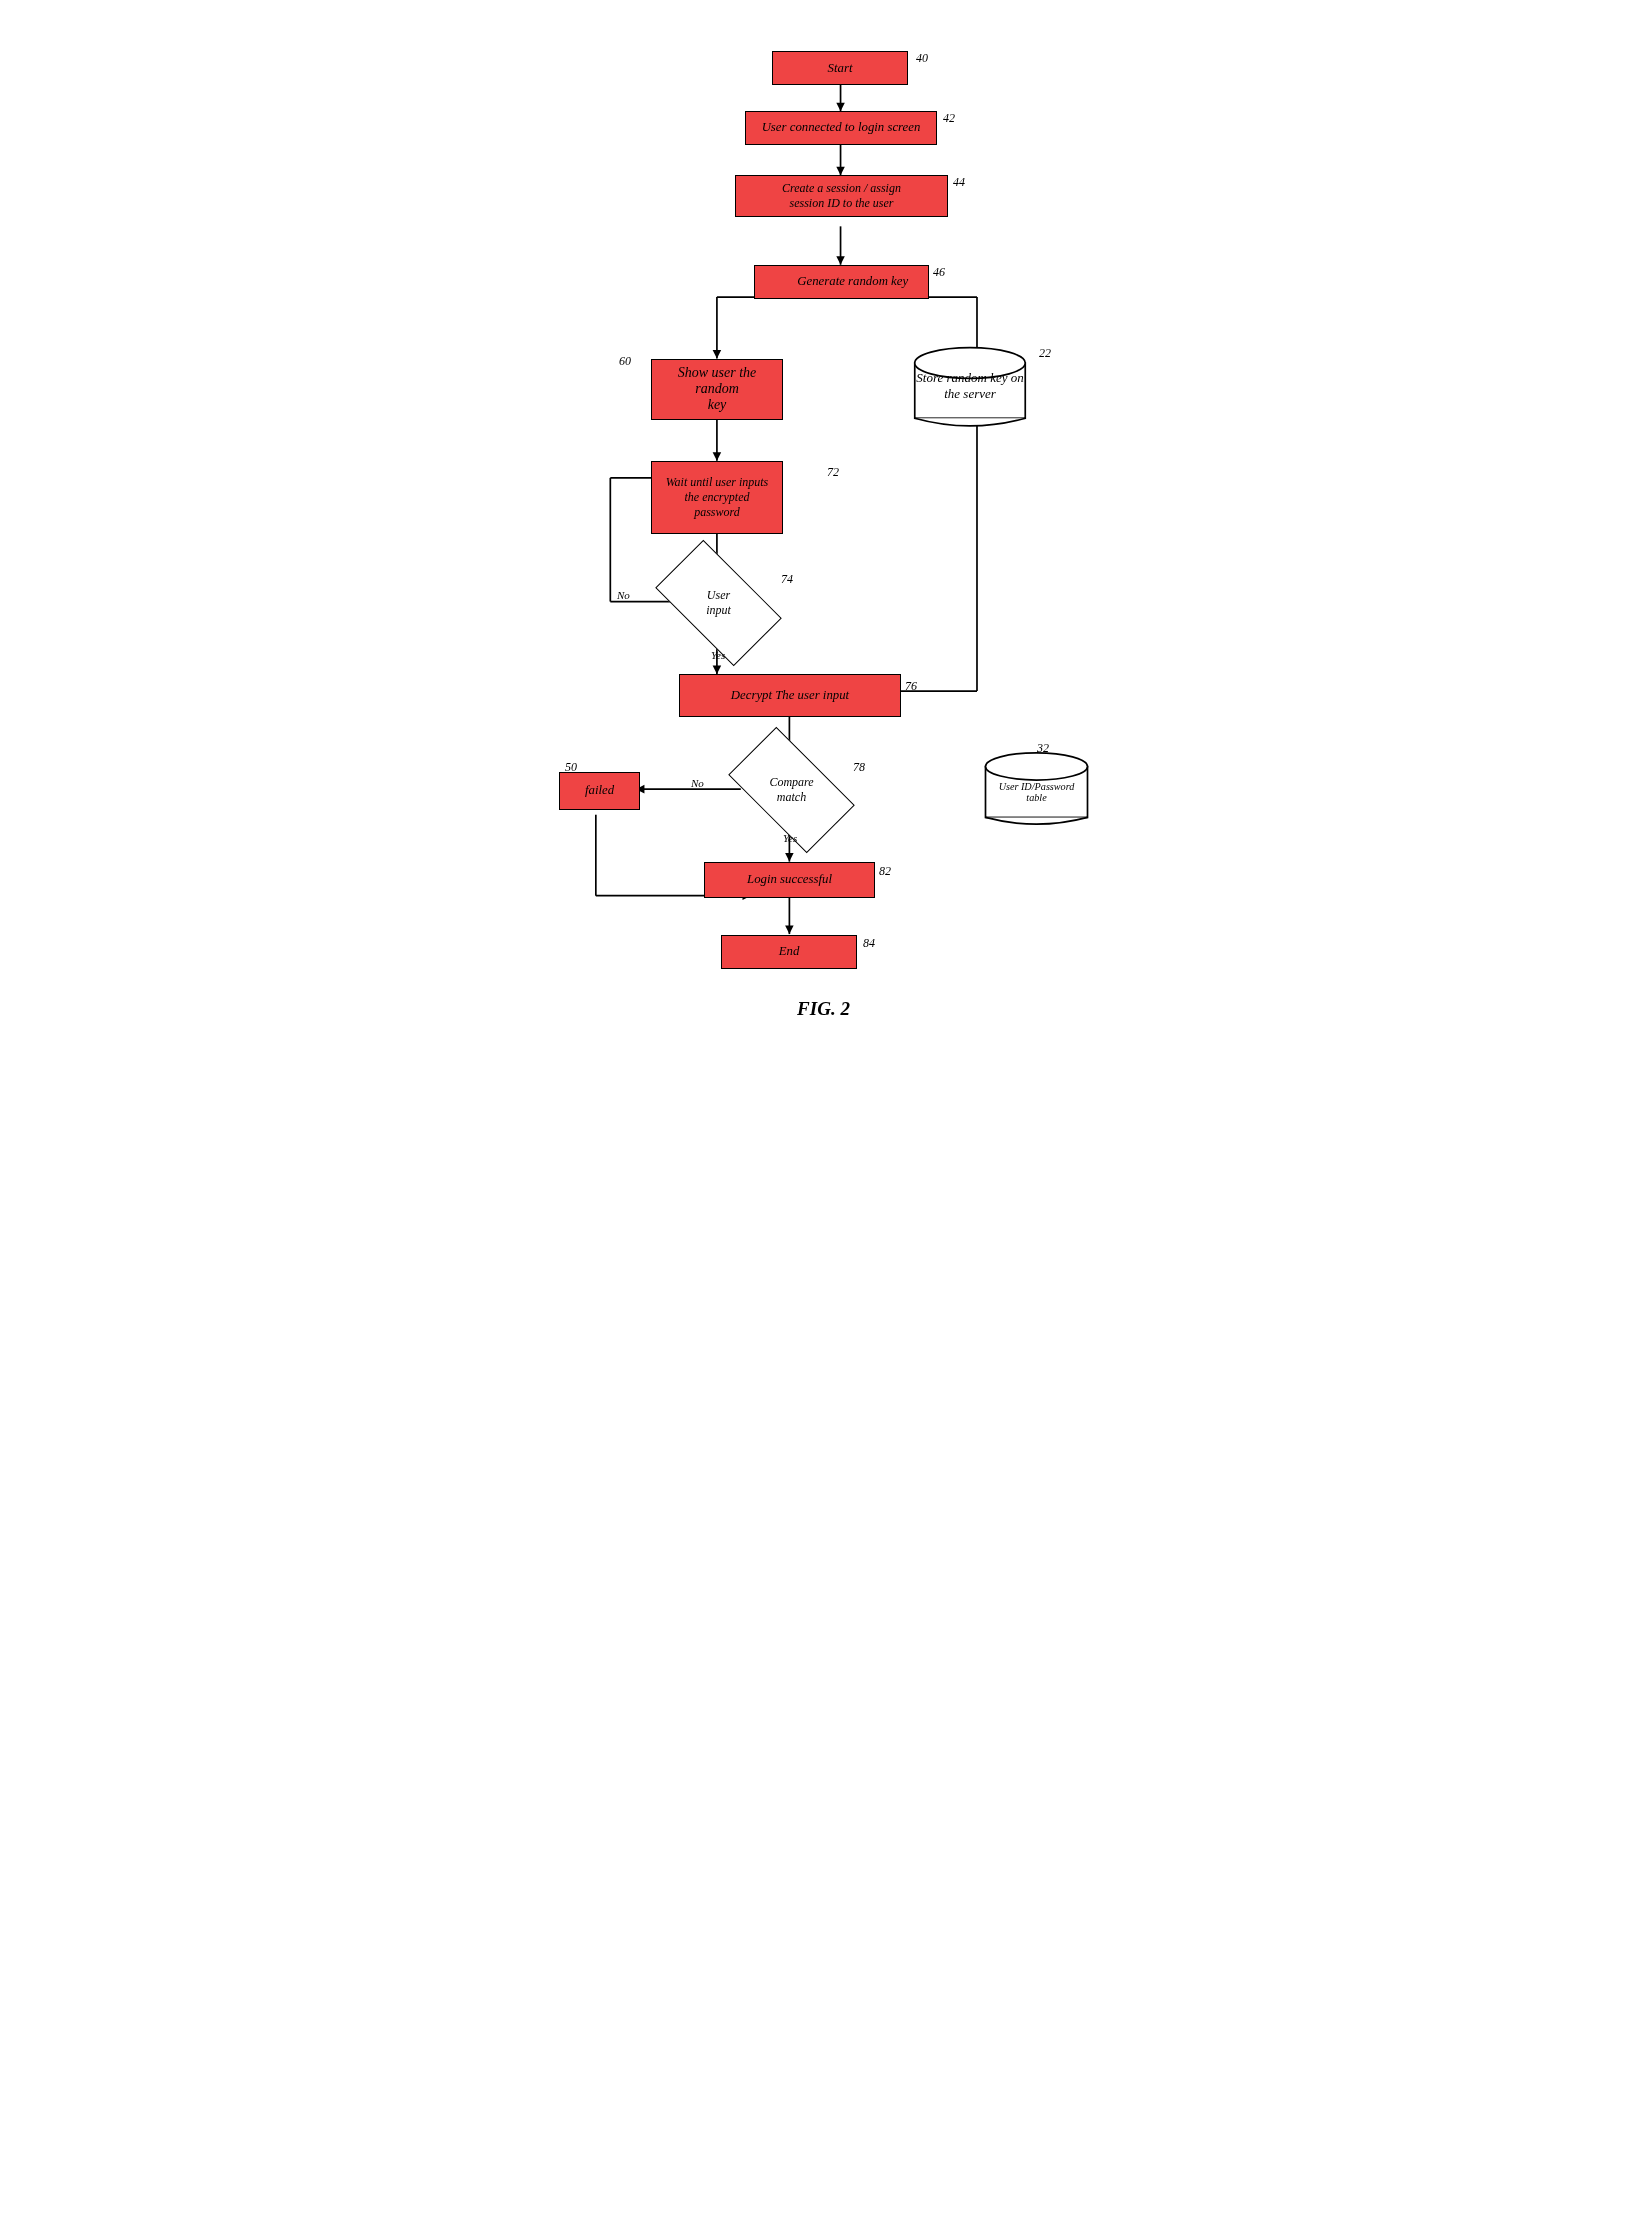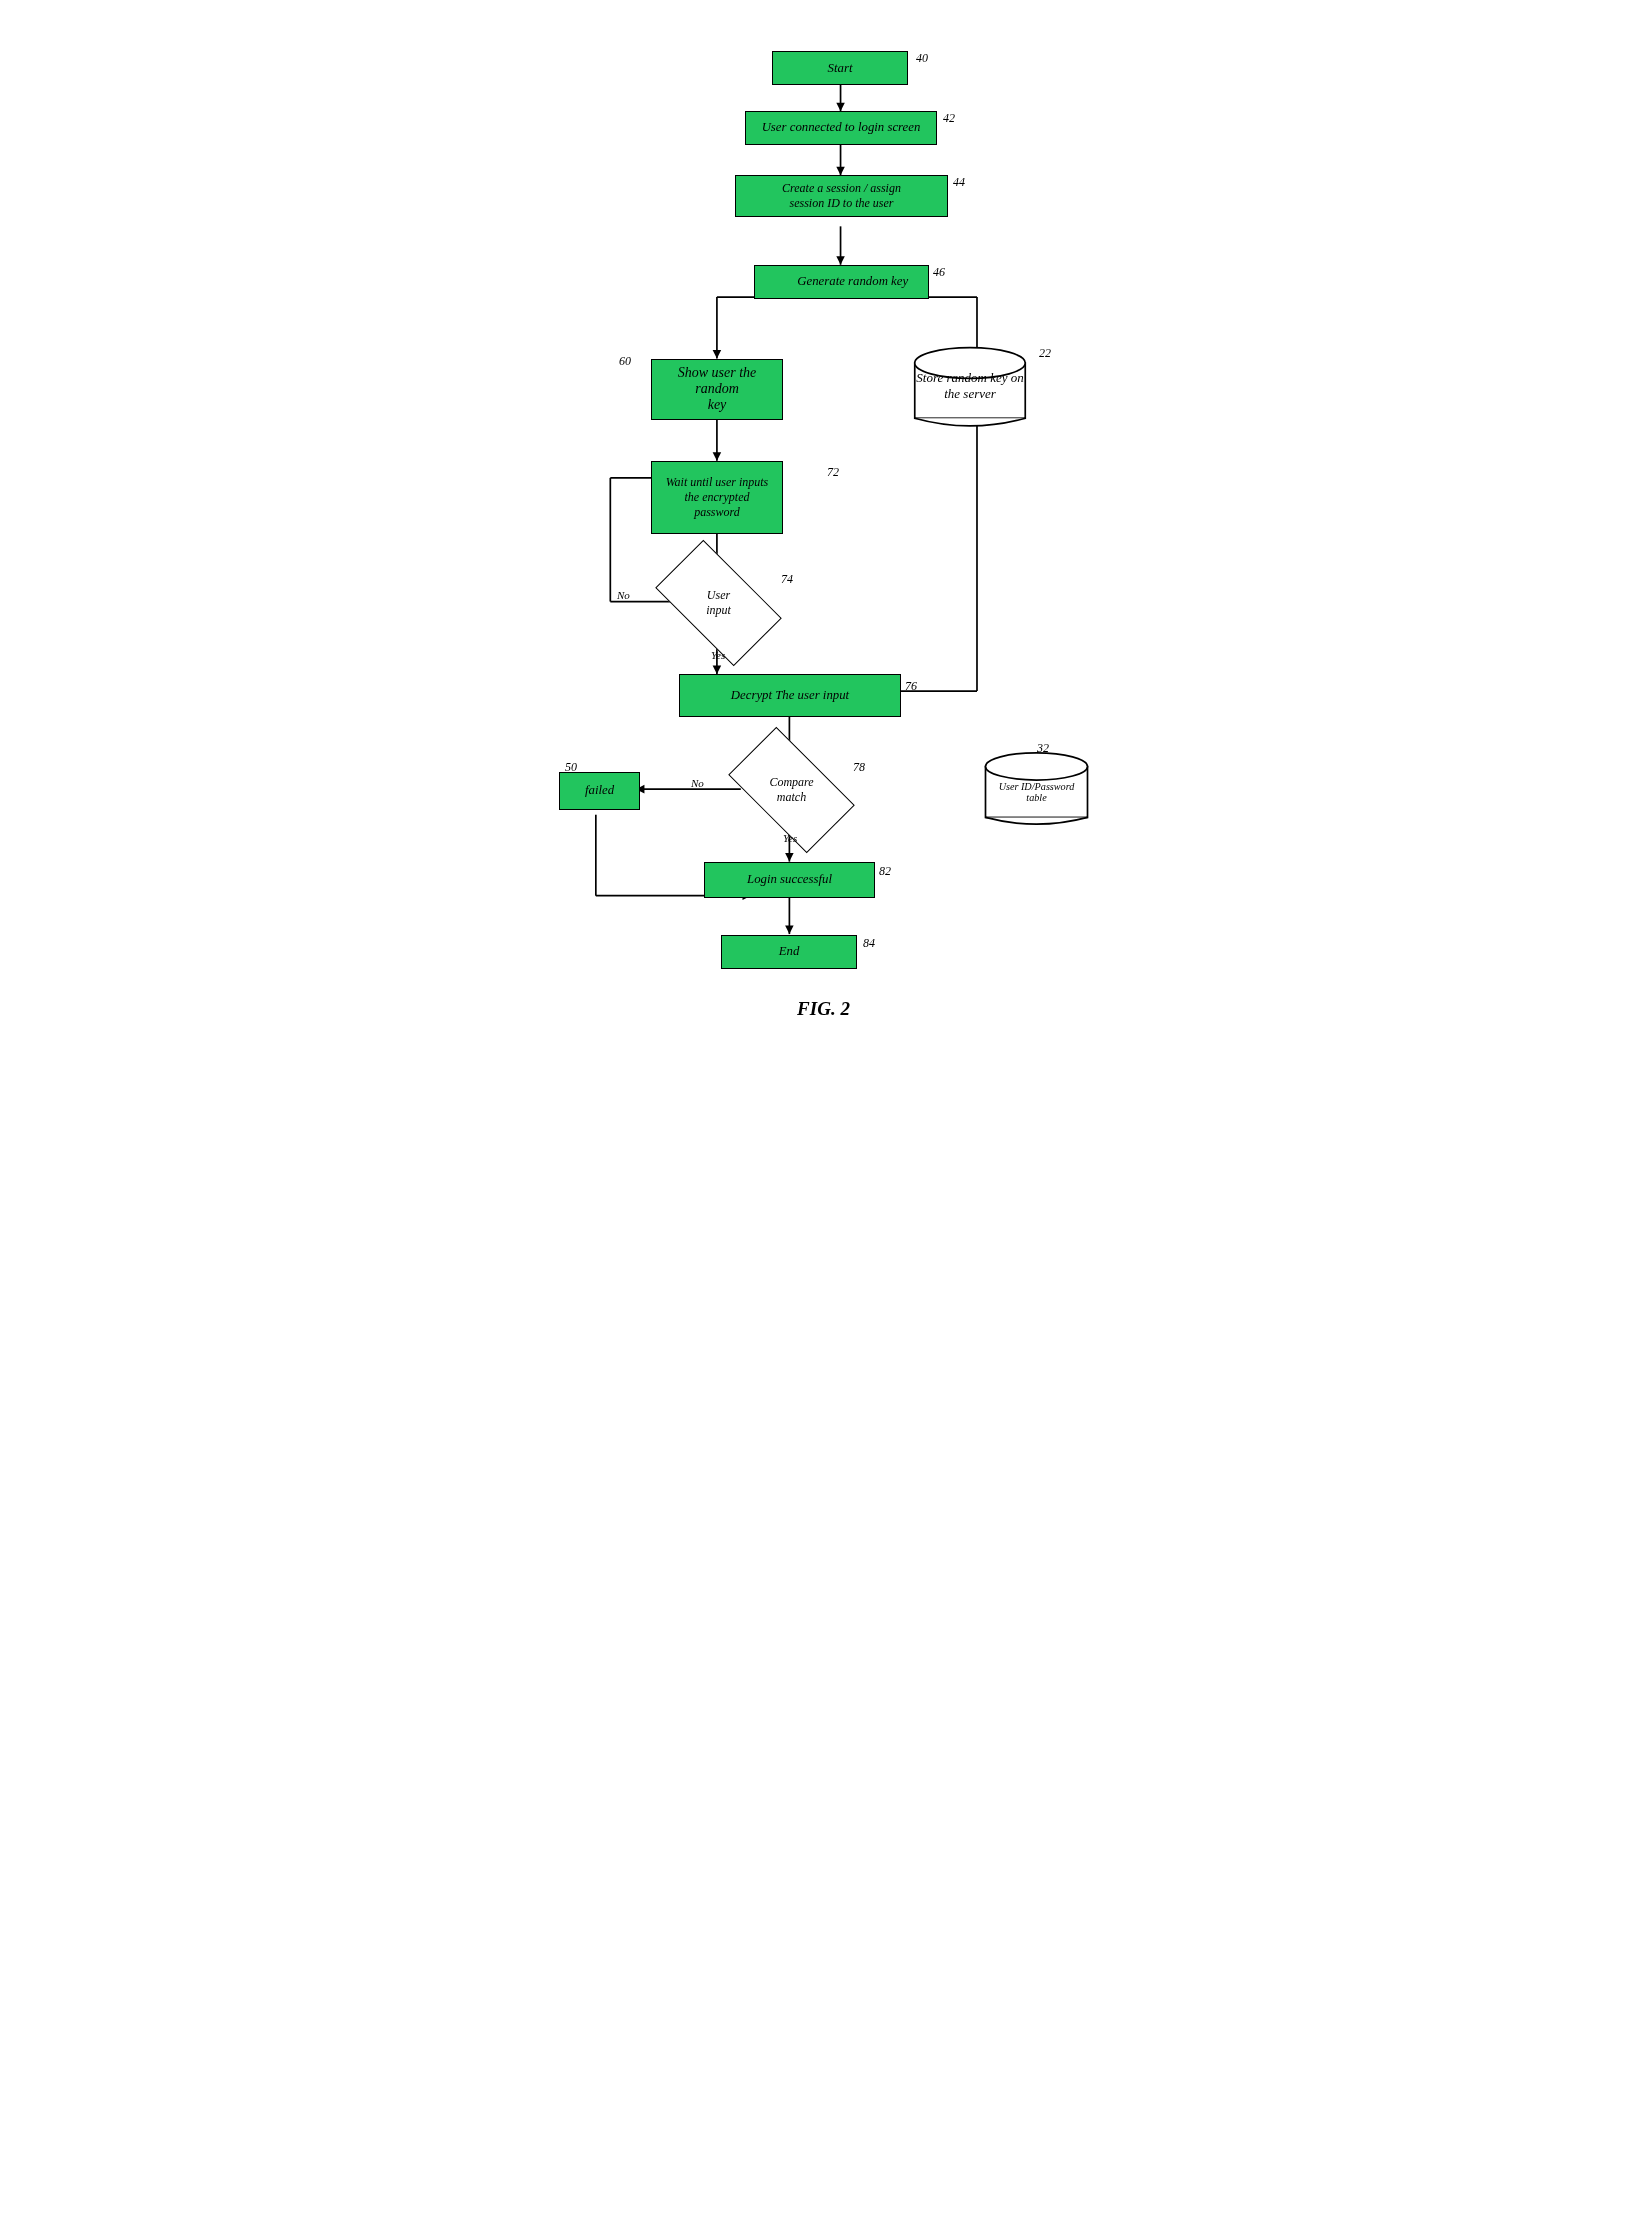--- a/index.html
+++ b/index.html
@@ -17,21 +17,21 @@
       position: relative;
       padding: 25.6px 17px 51px 17px;
     }
     .flowchart {
       position: relative;
       width: 100%;
     }
     
     .box-rect {
       border: 1.7px solid #000;
-      background: #22c55e;
+      background: #ef4444;
       text-align: center;
       font-style: italic;
       font-size: 12.8px;
       padding: 8.5px 13.6px;
       position: absolute;
     }
     .box-diamond {
       position: absolute;
       text-align: center;
     }

